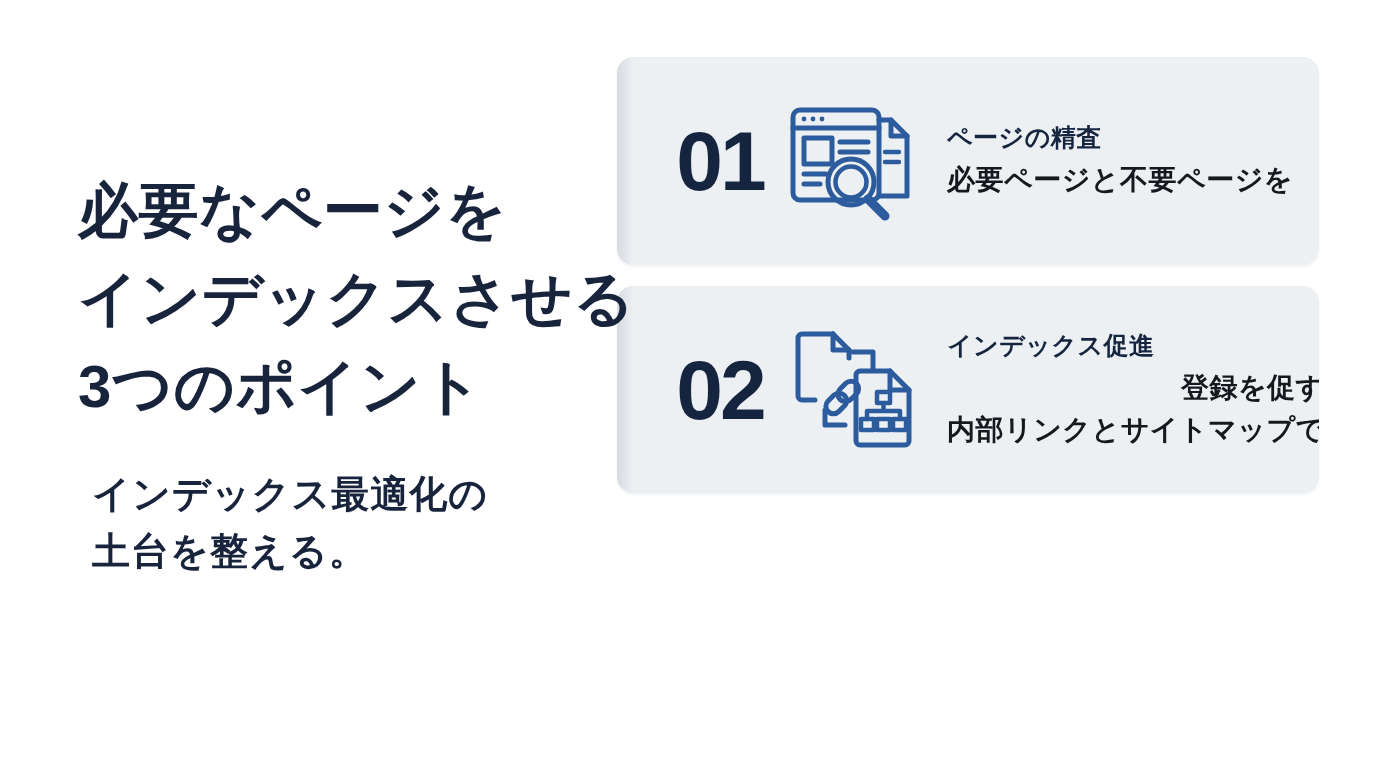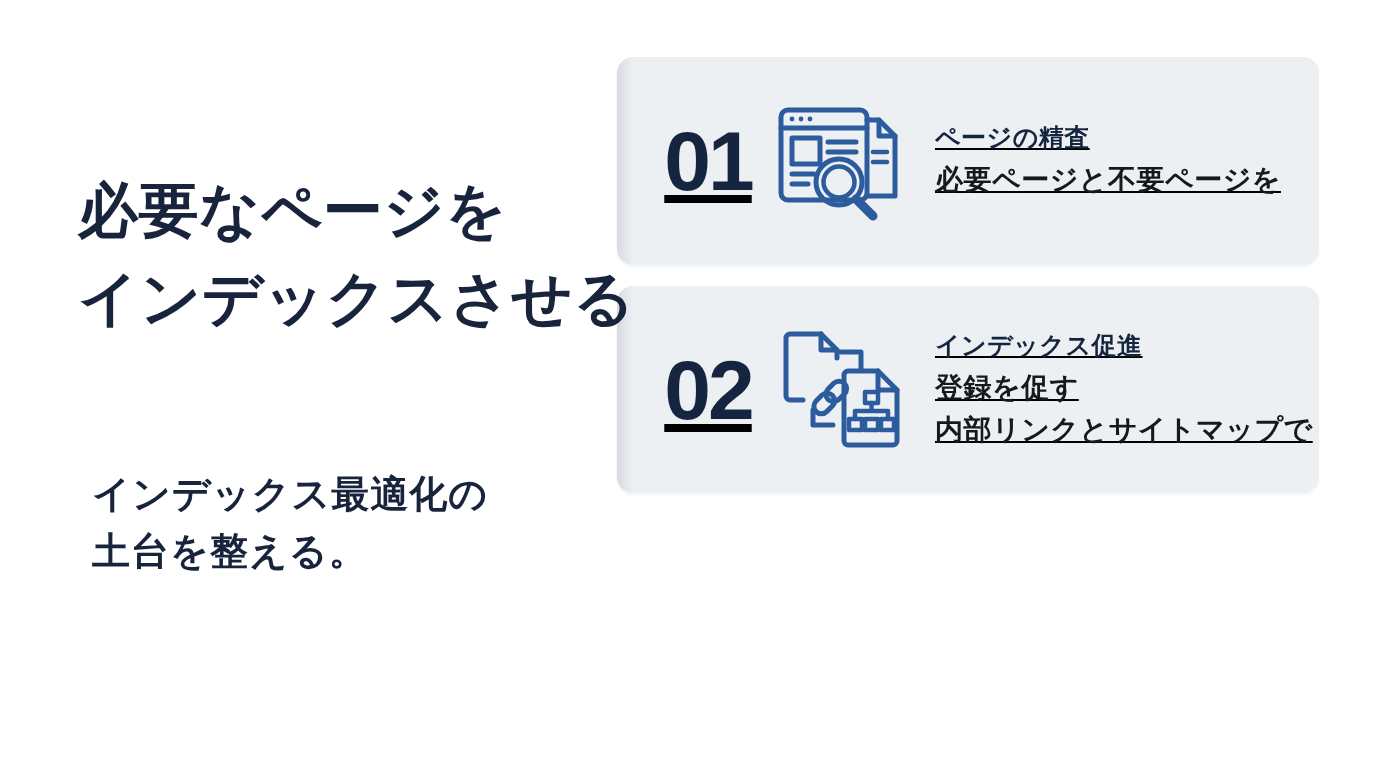--- a/index.html
+++ b/index.html
@@ -36,24 +36,23 @@
     line-height: 57px; letter-spacing: 1px; white-space: nowrap;
   }
 
   
   .cards { position: absolute; left: 617px; top: 57px; width: 702px; z-index: 1; }
   .card {
     position: relative;
     background: var(--card-bg, #edf0f3);
     border-radius: 16px;
     display: flex; align-items: center;
-    padding-left: 44px;
+    padding-left: 56px;
     box-shadow: 0 2px 3px rgba(20, 30, 50, 0.05);
     overflow: hidden;
-    text-decoration: underline;
   }
   .card::before {
     content: "";
     position: absolute; left: 0; top: 0; bottom: 0; width: 17px;
     background: linear-gradient(to right, var(--card-edge, #d7dbe0), var(--card-bg, #edf0f3));
     border-radius: 16px 0 0 16px;
     pointer-events: none;
   }
   .card-1 { height: 208px; margin-bottom: 21px; }
   .card-2 { height: 207px; margin-bottom: 24px; }
@@ -67,31 +66,32 @@
   .card-icon { width: 130px; height: 130px; flex: none; margin-left: 20px; }
   .card-icon svg { width: 100%; height: 100%; color: var(--icon-blue, #2d5c9e); display: block; }
   .card-text { margin-left: 30px; }
   .card-title {
     font-size: 25px; font-weight: 800; color: var(--number-navy, #16253f);
     line-height: 1.32; letter-spacing: 0.5px; white-space: nowrap;
   }
   .card-desc {
     margin-top: 5px;
     font-size: 28px; font-weight: 700; color: var(--text-dark, #15181d);
-    line-height: 1.5; letter-spacing: 0.5px; white-space: nowrap;
+    line-height: 1.5; letter-spacing: 0.5px; white-space: nowrap; text-align: right;
   }
 </style>
 </head>
 <body>
 
 <div class="stage">
 
   <div class="hero-title">
     <div>必要なページを</div>
     <div>インデックスさせる</div>
+    <div>3つのポイント</div>
   </div>
   <div class="hero-subtitle">
     <div>インデックス最適化の</div>
     <div>土台を整える。</div>
   </div>
 
   <div class="cards">
 
     <div class="card card-1">
       <div class="card-number">01</div>

